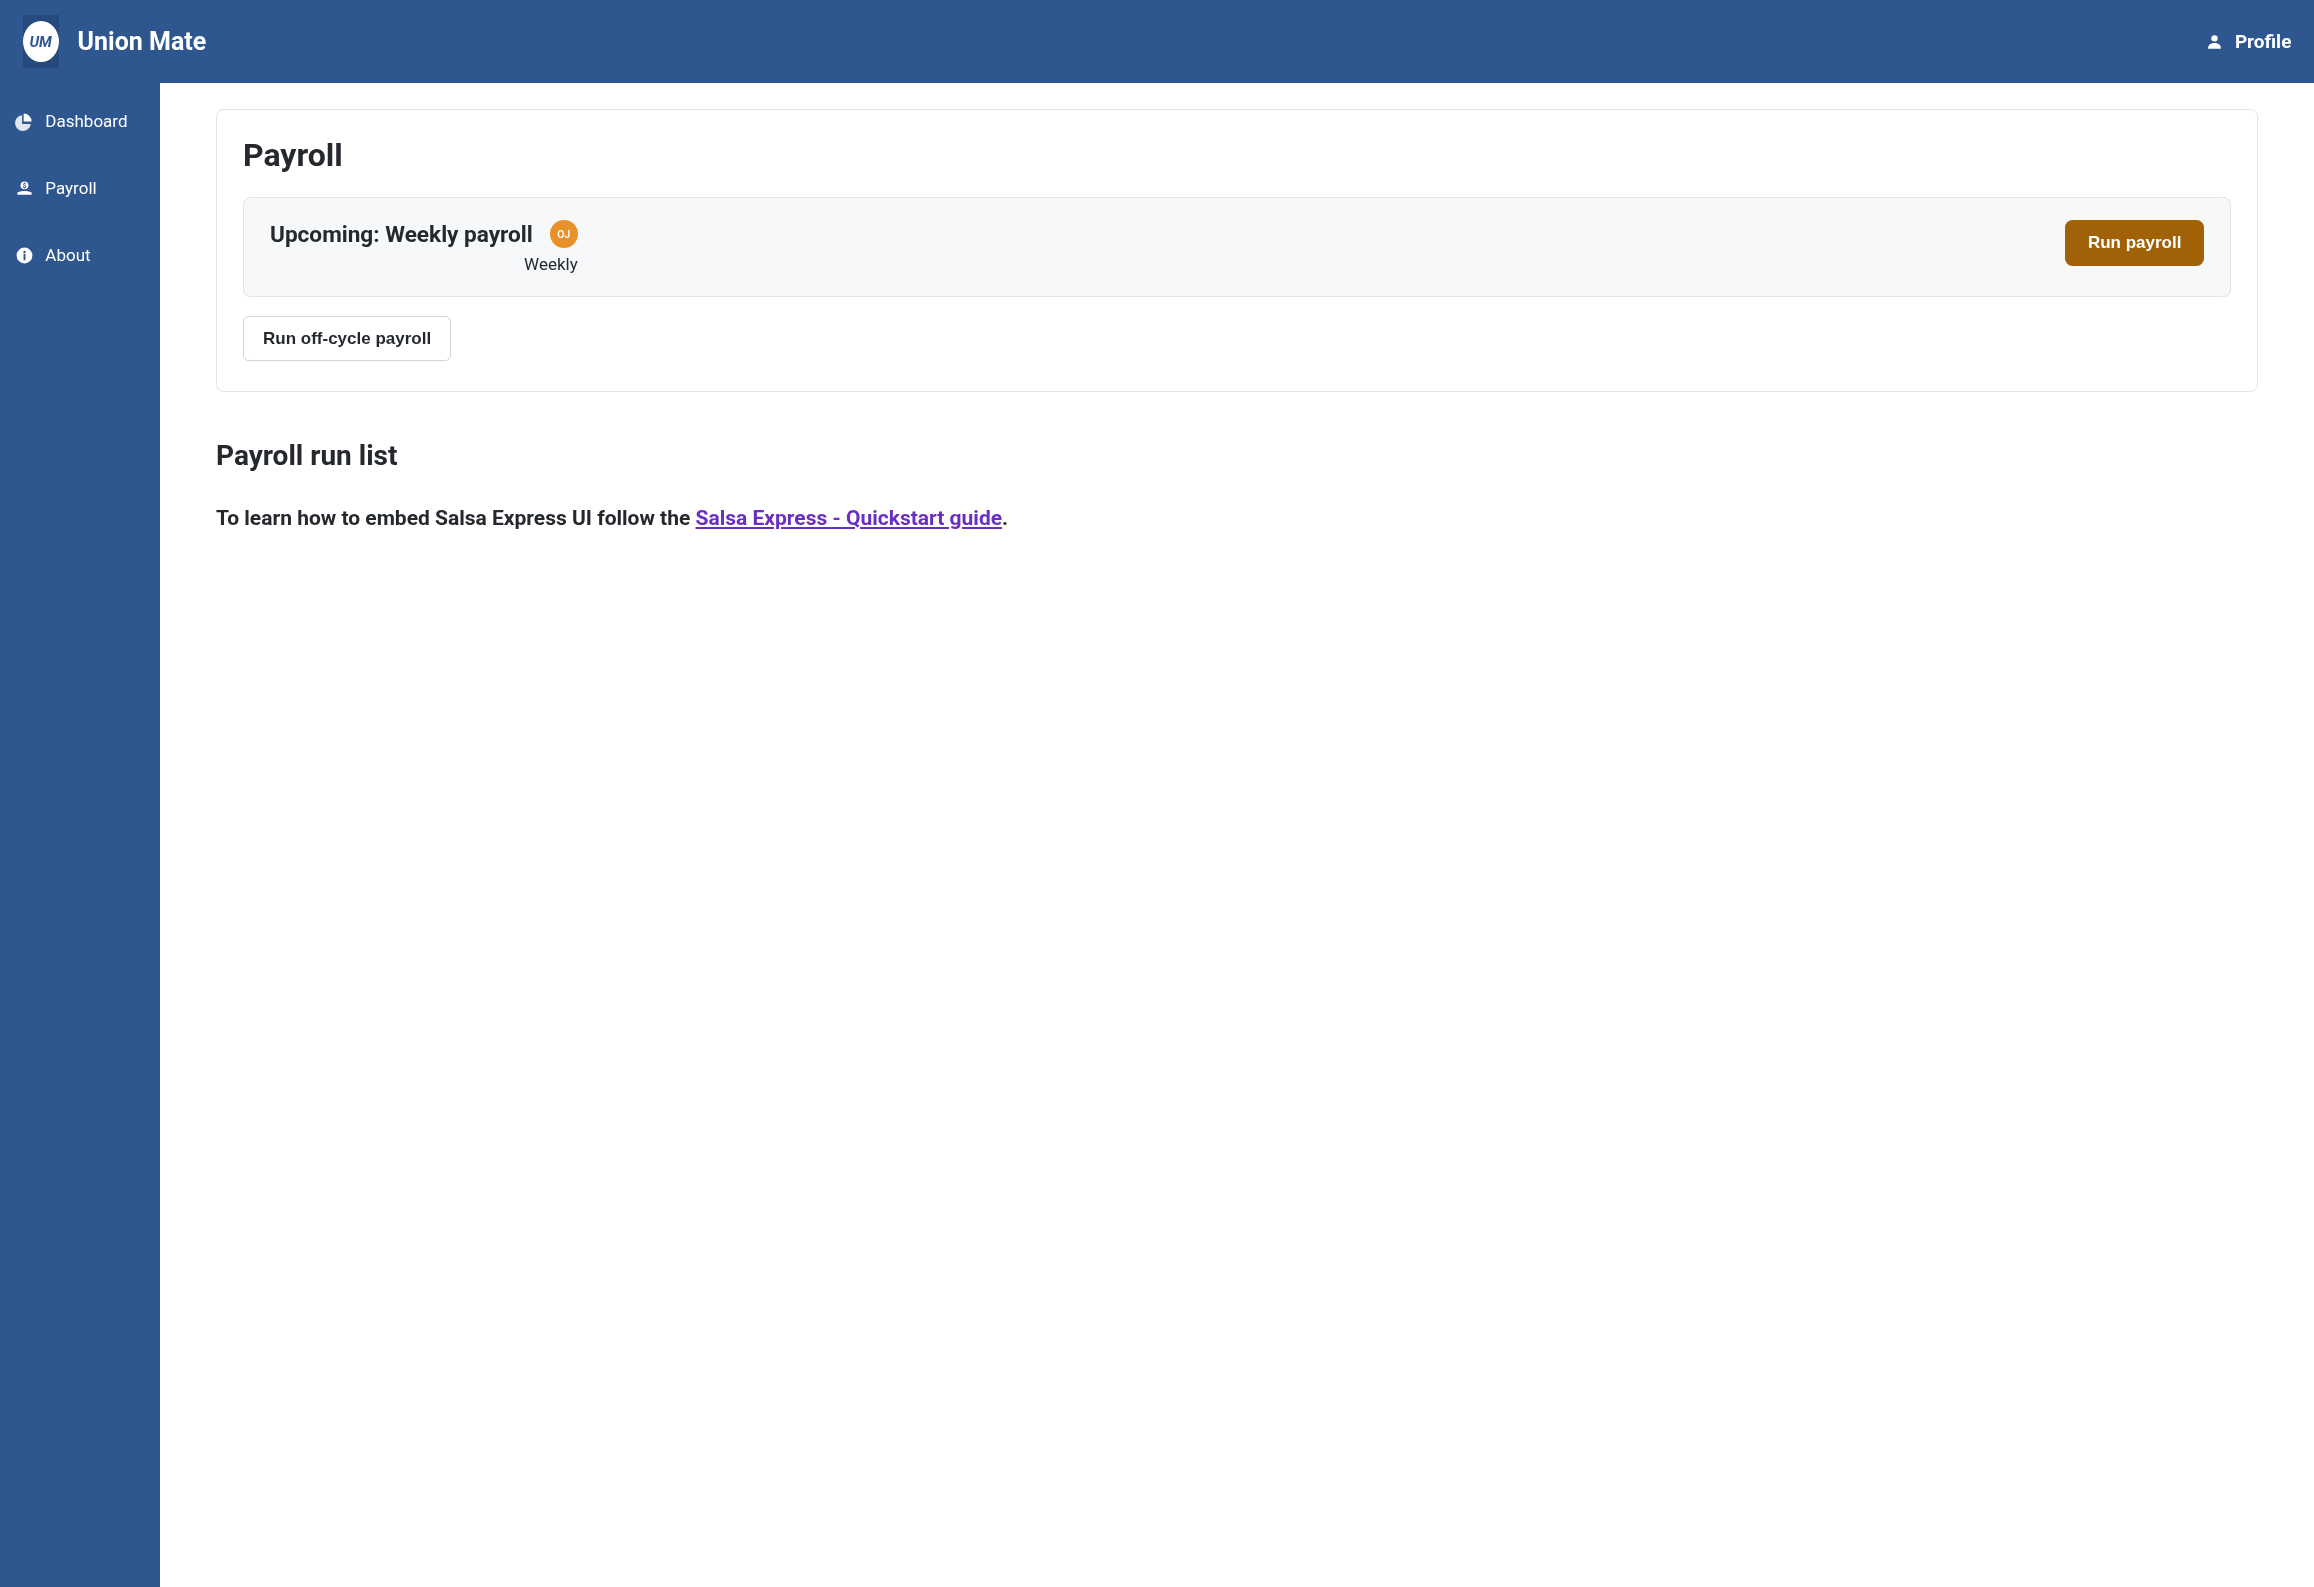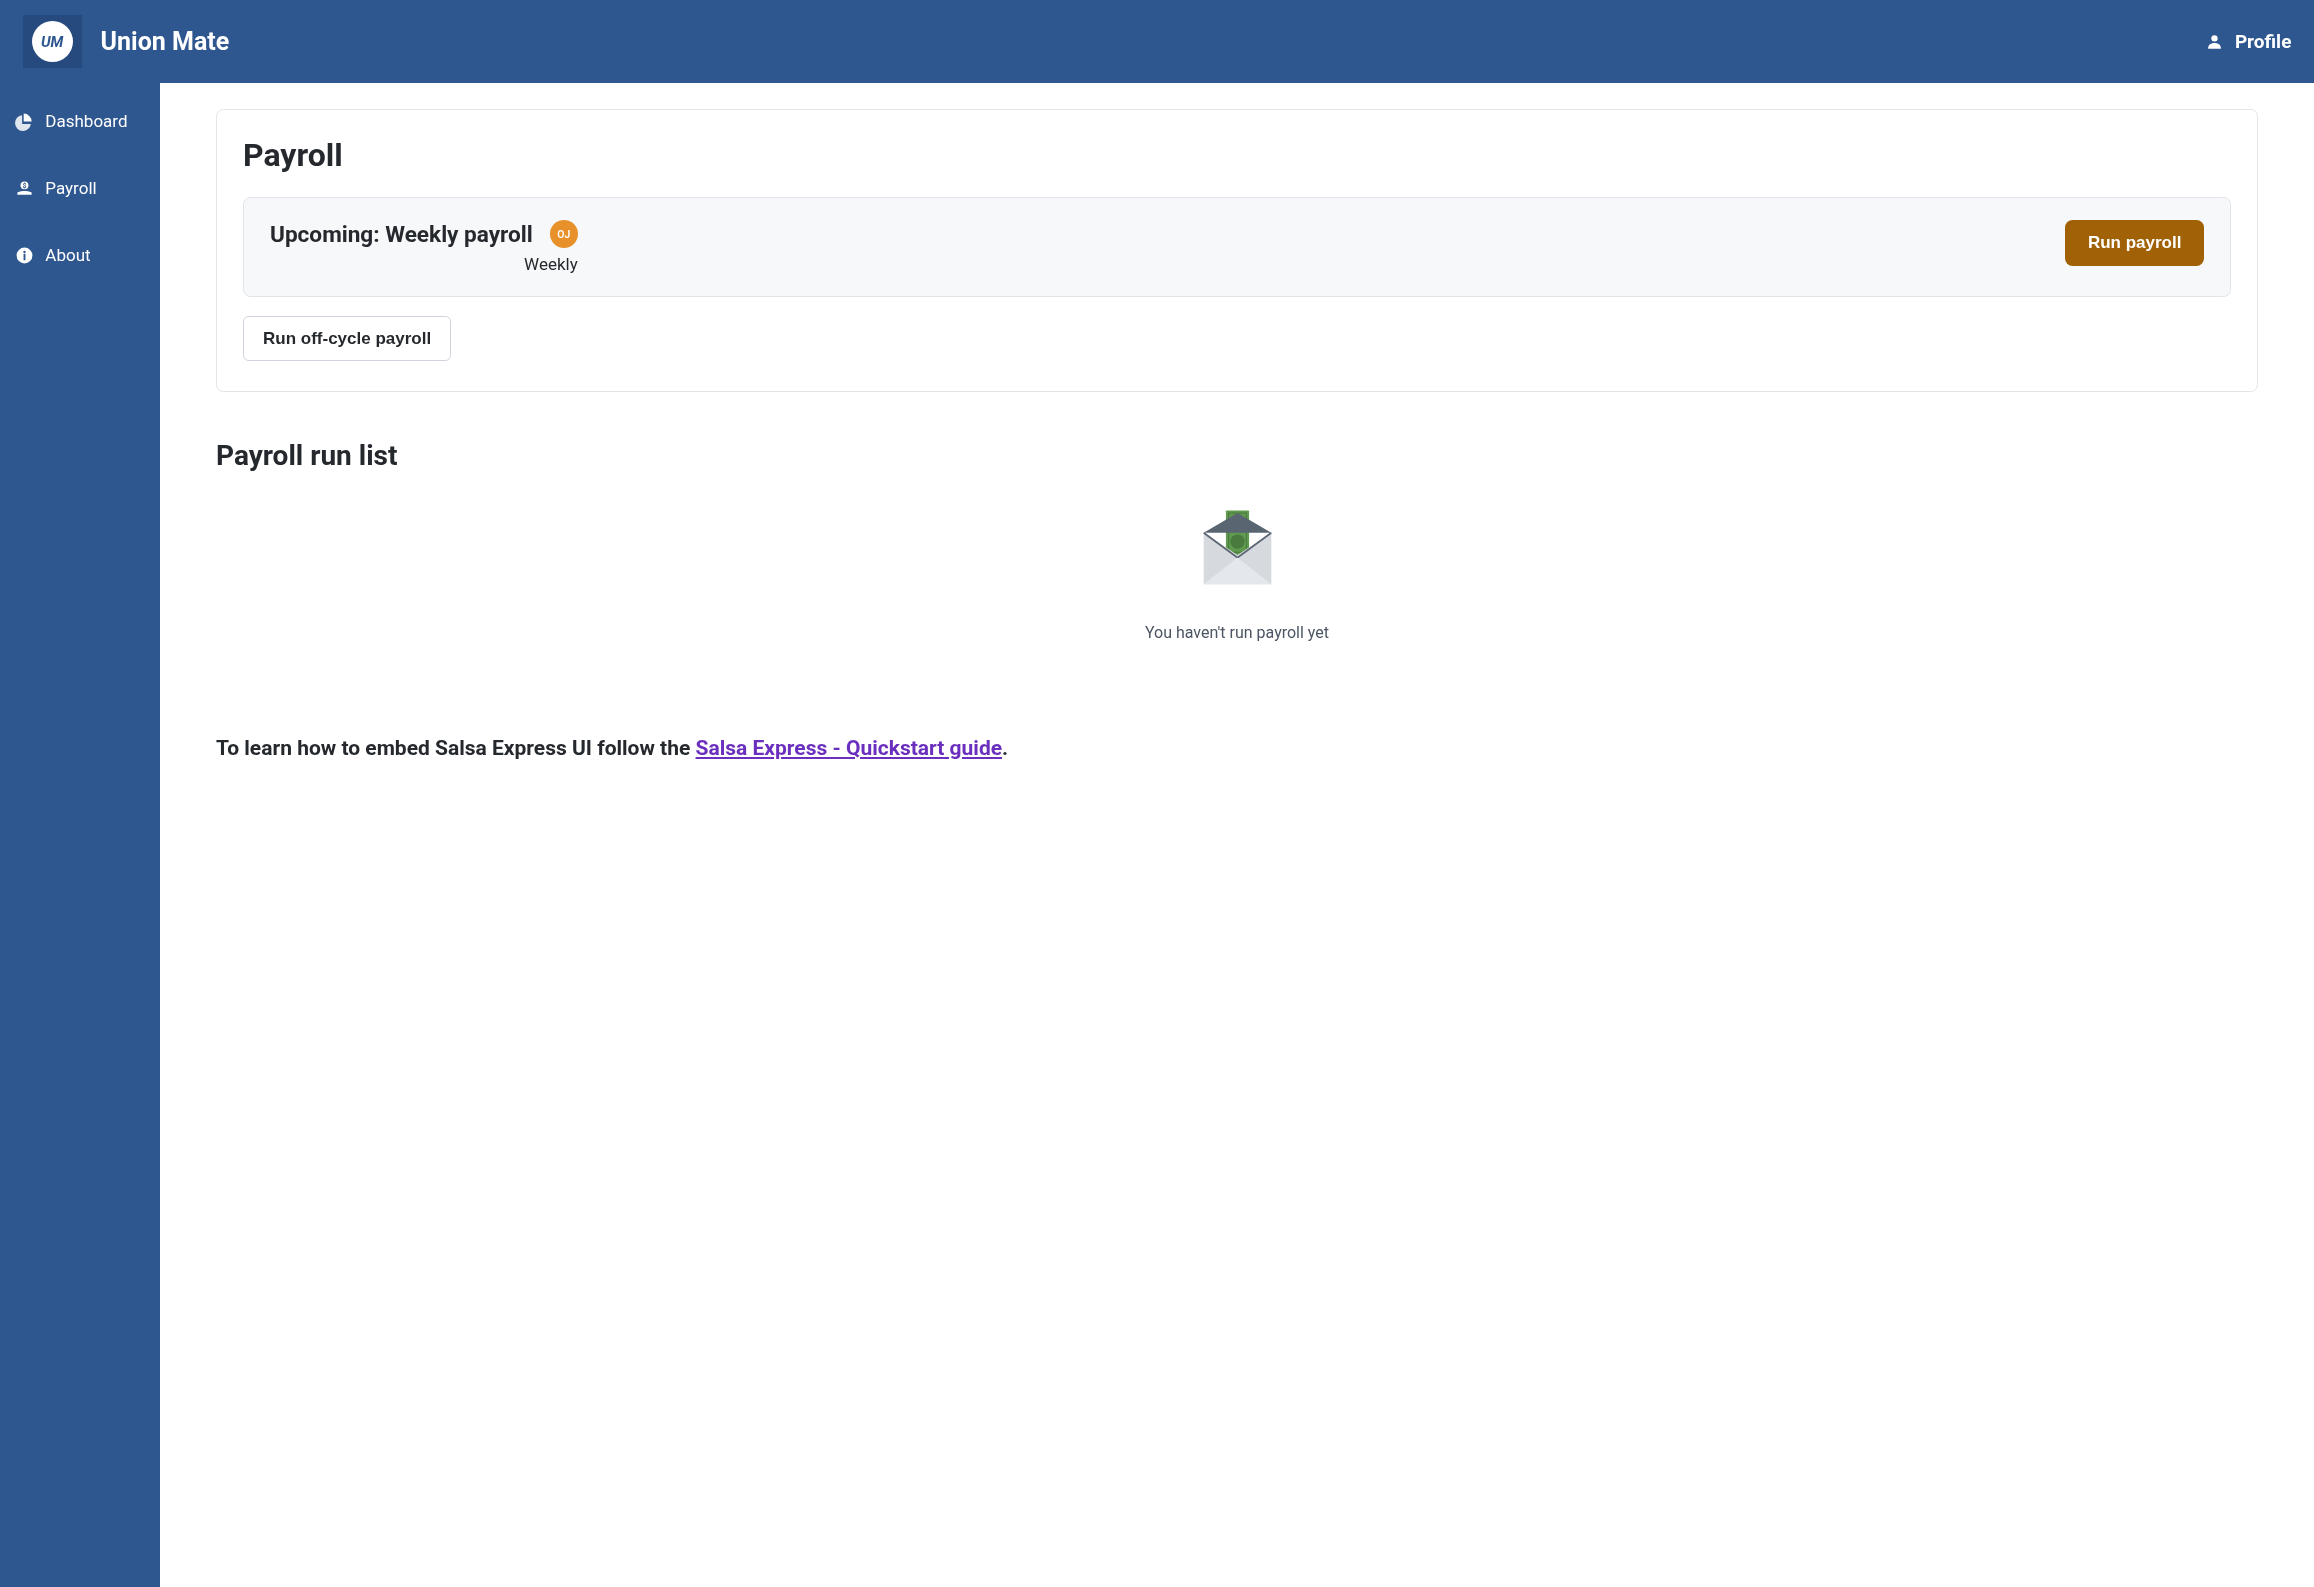--- a/index.html
+++ b/index.html
@@ -28,21 +28,21 @@
       color: #fff;
     }
     
     .header-left {
       display: flex;
       align-items: center;
       gap: 19px;
     }
     
     .logo-badge {
-      width: 59px;
+      width: 36px;
       height: 53px;
       background: #264a7d;
       display: flex;
       align-items: center;
       justify-content: center;
     }
     
     .logo-circle {
       width: 41px;
       height: 41px;
@@ -329,33 +329,20 @@
             <button class="run-payroll-btn">Run payroll</button>
           </div>
 
         </div>
         
         <button class="offcycle-btn">Run off-cycle payroll</button>
       </div>
 
       <h2 class="section-title">Payroll run list</h2>
 
-      <div class="empty-state">
-        <svg class="empty-illustration" viewBox="0 0 100 100">
-          <rect x="37" y="5" width="26" height="50" fill="#5f9a4f" rx="1"></rect>
-          <rect x="40" y="8" width="20" height="44" fill="none" stroke="#4a7a3e" stroke-width="1.2"></rect>
-          <circle cx="50" cy="14" r="3" fill="#4a7a3e"></circle>
-          <circle cx="50" cy="40" r="8" fill="#4a7a3e"></circle>
-          <path d="M12 30 L50 55 L88 30 L88 88 L12 88 Z" fill="#d6d9de"></path>
-          <path d="M12 30 L50 58 L88 30" fill="none" stroke="#5a6572" stroke-width="2"></path>
-          <path d="M12 30 L50 8 L88 30" fill="#5a6572"></path>
-          <path d="M12 88 L50 58 L88 88 Z" fill="#e4e7ec"></path>
-        </svg>
-        <span class="empty-text">You haven't run payroll yet</span>
-      </div>
 
       <p class="footer-note">
         <span>To learn how to embed Salsa Express UI follow the </span><a class="footer-link">Salsa Express - Quickstart guide</a><span>.</span>
       </p>
     </main>
   </div>
 </div>
 
 
 </body></html>

